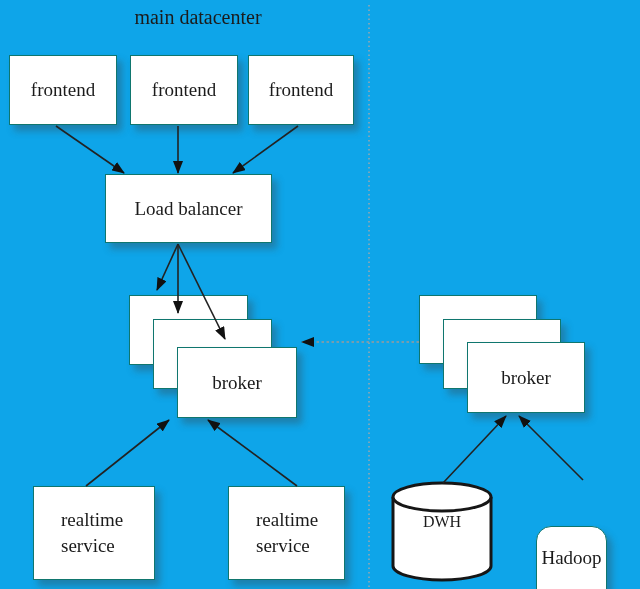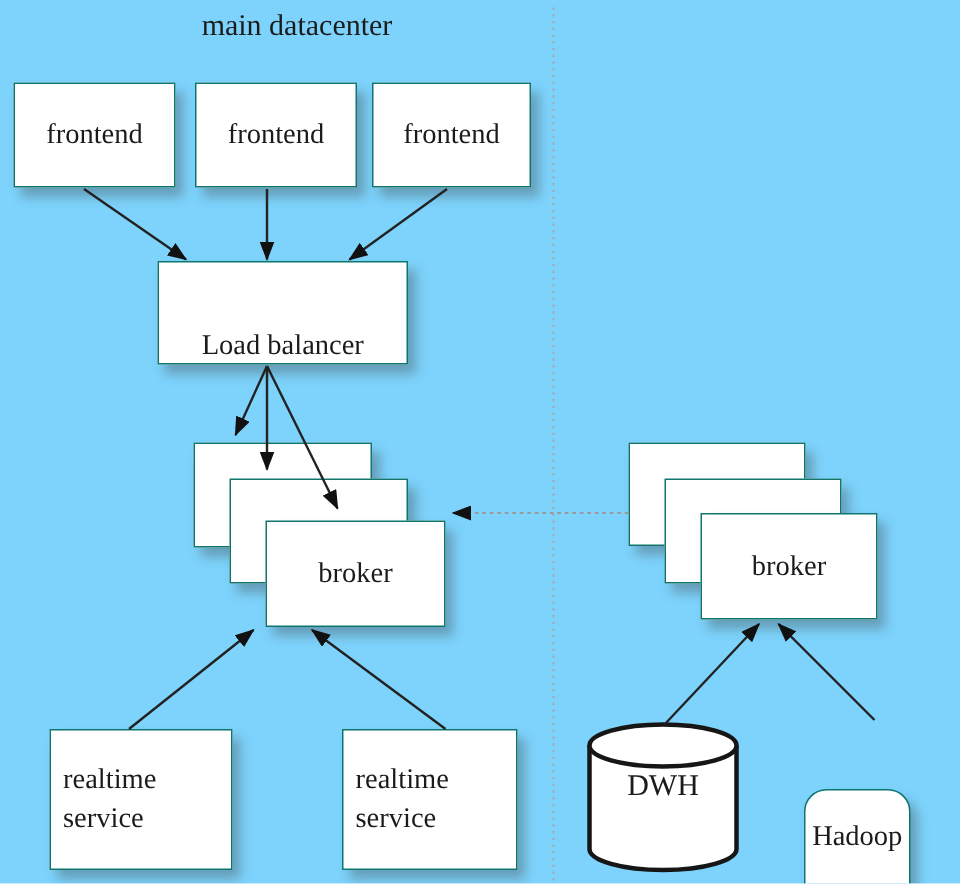--- a/index.html
+++ b/index.html
@@ -1,20 +1,20 @@
 <!DOCTYPE html>
 <html><head>
 <meta charset="utf-8">
 <style>
   html, body { margin: 0; padding: 0; background: #ffffff; }
   #canvas {
     position: relative;
     width: 640px;
     height: 589px;
-    background: #7dd3fc;
+    background: #0ea5e9;
     font-family: "Liberation Serif", "DejaVu Serif", serif;
     color: #1b1b1b;
     overflow: hidden;
   }
   .title {
     position: absolute;
     font-size: 20px;
     text-align: center;
     color: #1b1b1b;
     white-space: nowrap;
@@ -27,21 +27,21 @@
     border: 1px solid #0f766e;
     box-shadow: 5px 6px 7px rgba(60,60,60,0.35);
     display: flex;
     align-items: center;
     justify-content: center;
     font-size: 19px;
     z-index: 1;
   }
   .box.left-text {
     justify-content: flex-start;
-    padding-left: 8px;
+    padding-left: 27px;
   }
   .box.left-text .lbl {
     width: 86px;
     line-height: 1.38;
   }
   .box.rounded {
     border-radius: 15px;
     align-items: flex-start;
     padding-top: 20px;
   }
@@ -50,42 +50,42 @@
     left: 0; top: 0;
     width: 640px; height: 589px;
     z-index: 2;
     pointer-events: none;
   }
   .cyl-label {
     position: absolute;
     left: 393px; top: 513px;
     width: 98px;
     text-align: center;
-    font-size: 20px;
+    font-size: 16px;
     z-index: 3;
   }
 </style>
 </head>
 <body>
 
 <div id="canvas">
 
   <div class="title" style="left:118px; top:6px; width:160px;">main datacenter</div>
 
   <div class="box" style="left:9px; top:55px; width:108px; height:70px;">
     <span class="lbl">frontend</span>
   </div>
   <div class="box" style="left:130px; top:55px; width:108px; height:70px;">
     <span class="lbl">frontend</span>
   </div>
   <div class="box" style="left:248px; top:55px; width:106px; height:70px;">
     <span class="lbl">frontend</span>
   </div>
 
-  <div class="box" style="left:105px; top:174px; width:167px; height:69px;align-items:flex-end;">
+  <div class="box" style="left:105px; top:174px; width:167px; height:69px;">
     <span class="lbl">Load balancer</span>
   </div>
 
   <div class="box" style="left:129px; top:295px; width:119px; height:70px;"></div>
   <div class="box" style="left:153px; top:319px; width:119px; height:70px;"></div>
   <div class="box" style="left:177px; top:347px; width:120px; height:71px;">
     <span class="lbl">broker</span>
   </div>
 
   <div class="box left-text" style="left:33px; top:486px; width:122px; height:94px;">

